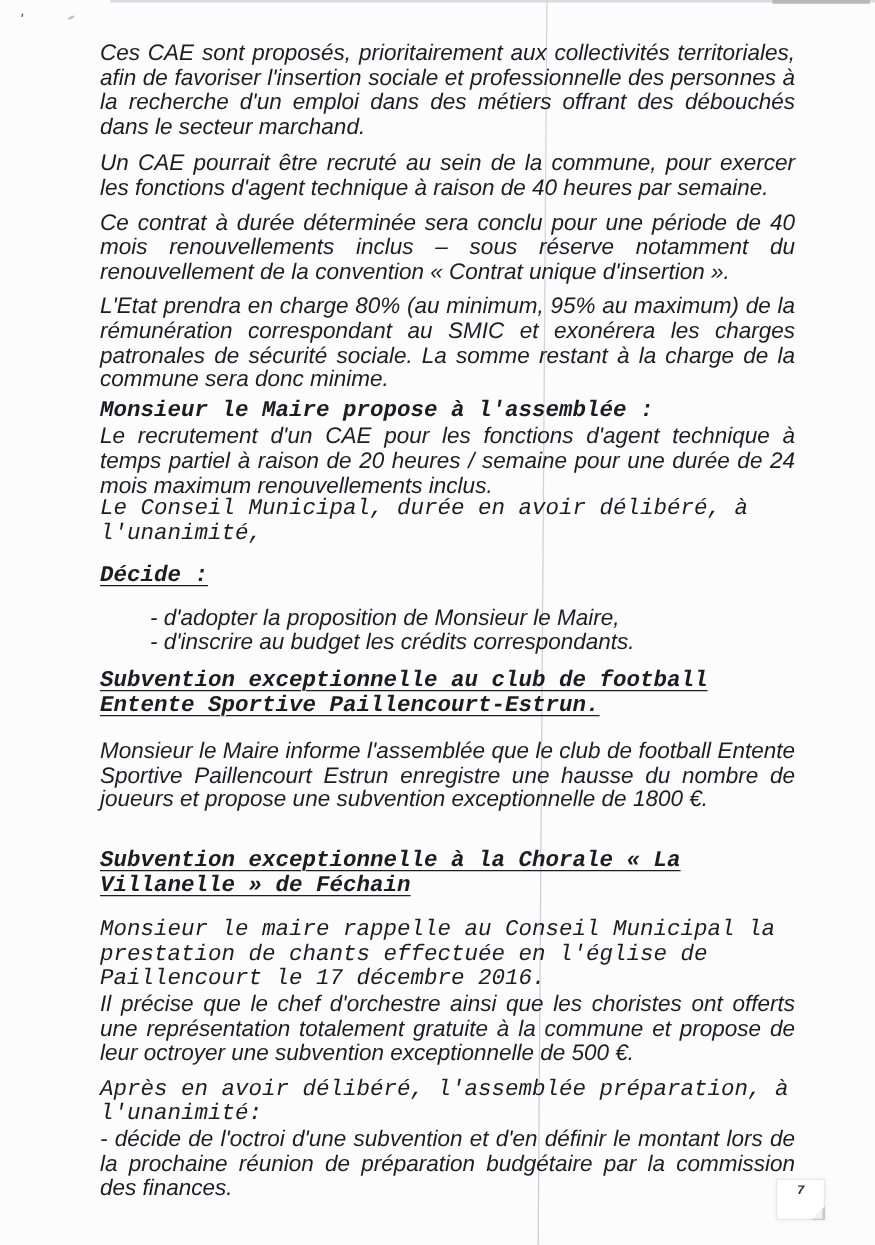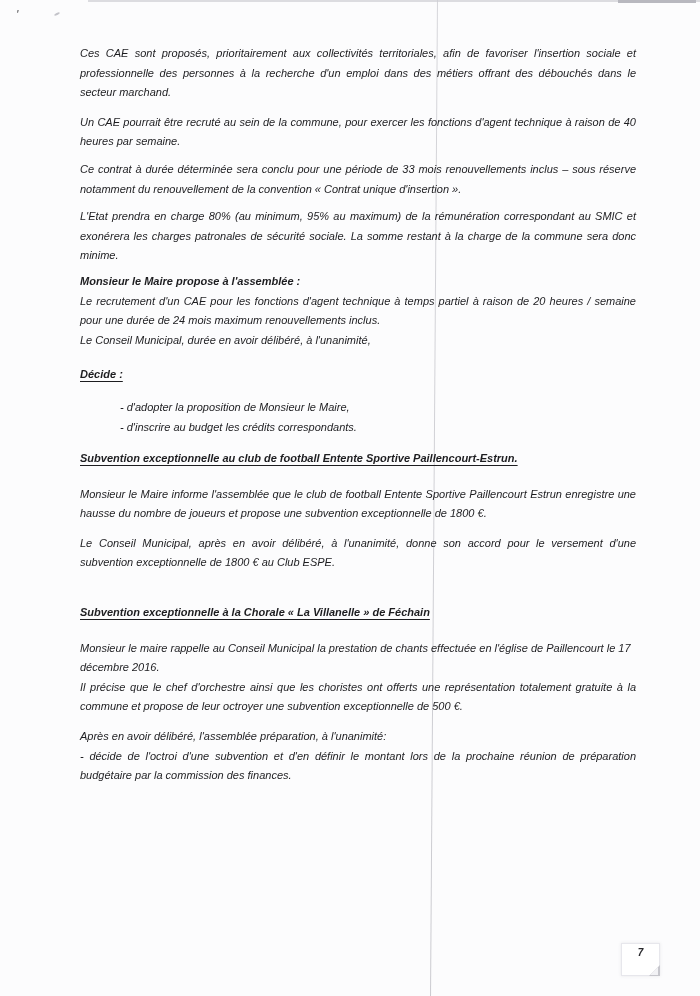--- a/index.html
+++ b/index.html
@@ -31,42 +31,42 @@
   }
   .speck-quote {
     position: absolute; top: 8px; left: 16px;
     font-size: 12px; font-style: italic; color: #4a4a4e;
   }
   .speck-dot {
     position: absolute; top: 13px; left: 54px; width: 6px; height: 2px;
     background: #c3c3c9; border-radius: 50%; transform: rotate(-25deg);
   }
   .content {
-    position: absolute; top: 44px; left: 80px; width: 556px;
+    position: absolute; top: 33px; left: 80px; width: 556px;
     font-style: italic;
-    font-size: 11px;
+    font-size: 18px;
     line-height: 19.6px;
   }
   .content p { margin: 0; text-align: justify; }
   .g6  { margin-top: 6px  !important; }
   .g8  { margin-top: 8px  !important; }
   .g10 { margin-top: 10px !important; }
   .g12 { margin-top: 12px !important; }
   .g13 { margin-top: 13px !important; }
   .g15 { margin-top: 15px !important; }
   .g16 { margin-top: 16px !important; }
   .g30 { margin-top: 30px !important; }
   .bold { font-weight: bold; }
   .underline {
     text-decoration: underline;
     text-decoration-thickness: 1.3px;
     text-underline-offset: 3px;
   }
   .indent { padding-left: 40px; text-align: right; }
-  .nojust { text-align: left !important; }
+  .nojust { text-align: left !important; font-family: Liberation Mono, monospace; }
   
   .page-tag {
     position: absolute; left: 621px; top: 943px; width: 37px; height: 31px;
     background: #ffffff;
     border: 1px solid #e7e7ec;
     box-shadow: 0 0 3px rgba(120,120,130,0.15);
   }
   .page-tag .num {
     position: absolute; top: 3px; left: 0; right: 0;
     text-align: center; font-size: 10px; font-style: italic;
@@ -92,31 +92,30 @@
 
   <div class="edge-top"></div>
   <div class="edge-top-dark"></div>
   <div class="crease"></div>
   <span class="speck-quote">'</span>
   <div class="speck-dot"></div>
 
   <div class="content">
     <p>Ces CAE sont proposés, prioritairement aux collectivités territoriales, afin de favoriser l'insertion sociale et professionnelle des personnes à la recherche d'un emploi dans des métiers offrant des débouchés dans le secteur marchand.</p>
     <p class="g10">Un CAE pourrait être recruté au sein de la commune, pour exercer les fonctions d'agent technique à raison de 40 heures par semaine.</p>
-    <p class="g8">Ce contrat à durée déterminée sera conclu pour une période de 33 mois renouvellements inclus – sous réserve notamment du renouvellement de la convention « Contrat unique d'insertion ».</p>
+    <p class="g8">Ce contrat à durée déterminée sera conclu pour une période de 40 mois renouvellements inclus – sous réserve notamment du renouvellement de la convention « Contrat unique d'insertion ».</p>
     <p class="g8">L'Etat prendra en charge 80% (au minimum, 95% au maximum) de la rémunération correspondant au SMIC et exonérera les charges patronales de sécurité sociale. La somme restant à la charge de la commune sera donc minime.</p>
     <p class="g6 bold nojust">Monsieur le Maire propose à l'assemblée :</p>
     <p>Le recrutement d'un CAE pour les fonctions d'agent technique à temps partiel à raison de 20 heures / semaine pour une durée de 24 mois maximum renouvellements inclus.</p>
     <p class="nojust">Le Conseil Municipal, durée en avoir délibéré, à l'unanimité,</p>
     <p class="g15 bold underline nojust">Décide :</p>
     <p class="g13 indent">- d'adopter la proposition de Monsieur le Maire,</p>
     <p class="indent">- d'inscrire au budget les crédits correspondants.</p>
     <p class="g12 bold underline nojust">Subvention exceptionnelle au club de football Entente Sportive Paillencourt-Estrun.</p>
     <p class="g16">Monsieur le Maire informe l'assemblée que le club de football Entente Sportive Paillencourt Estrun enregistre une hausse du nombre de joueurs et propose une subvention exceptionnelle de 1800 €.</p>
-    <p class="g10">Le Conseil Municipal, après en avoir délibéré, à l'unanimité, donne son accord pour le versement d'une subvention exceptionnelle de 1800 € au Club ESPE.</p>
     <p class="g30 bold underline nojust">Subvention exceptionnelle à la Chorale « La Villanelle » de Féchain</p>
     <p class="g16 nojust">Monsieur le maire rappelle au Conseil Municipal la prestation de chants effectuée en l'église de Paillencourt le 17 décembre 2016.</p>
     <p>Il précise que le chef d'orchestre ainsi que les choristes ont offerts une représentation totalement gratuite à la commune et propose de leur octroyer une subvention exceptionnelle de 500 €.</p>
     <p class="g10 nojust">Après en avoir délibéré, l'assemblée préparation, à l'unanimité:</p>
     <p>- décide de l'octroi d'une subvention et d'en définir le montant lors de la prochaine réunion de préparation budgétaire par la commission des finances.</p>
   </div>
 
   <div class="page-tag">
     <span class="num">7</span>
     <div class="curl"></div>

